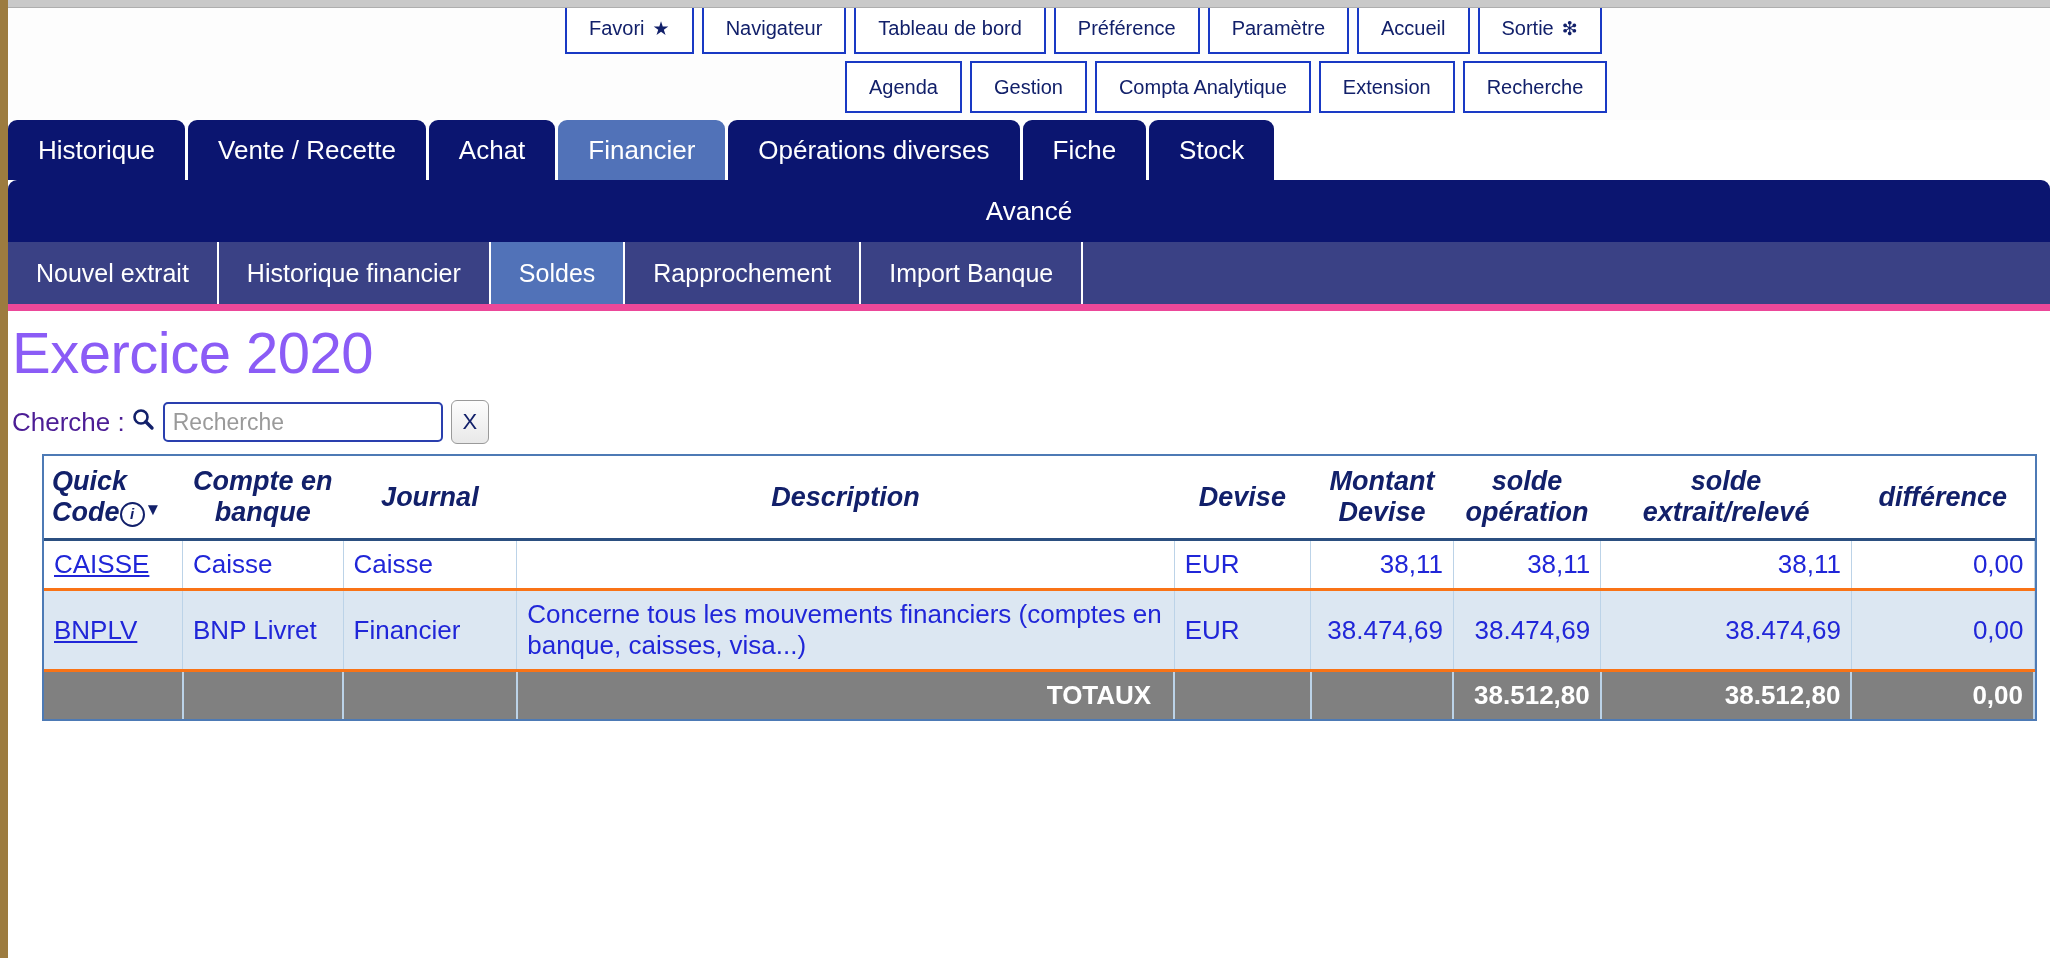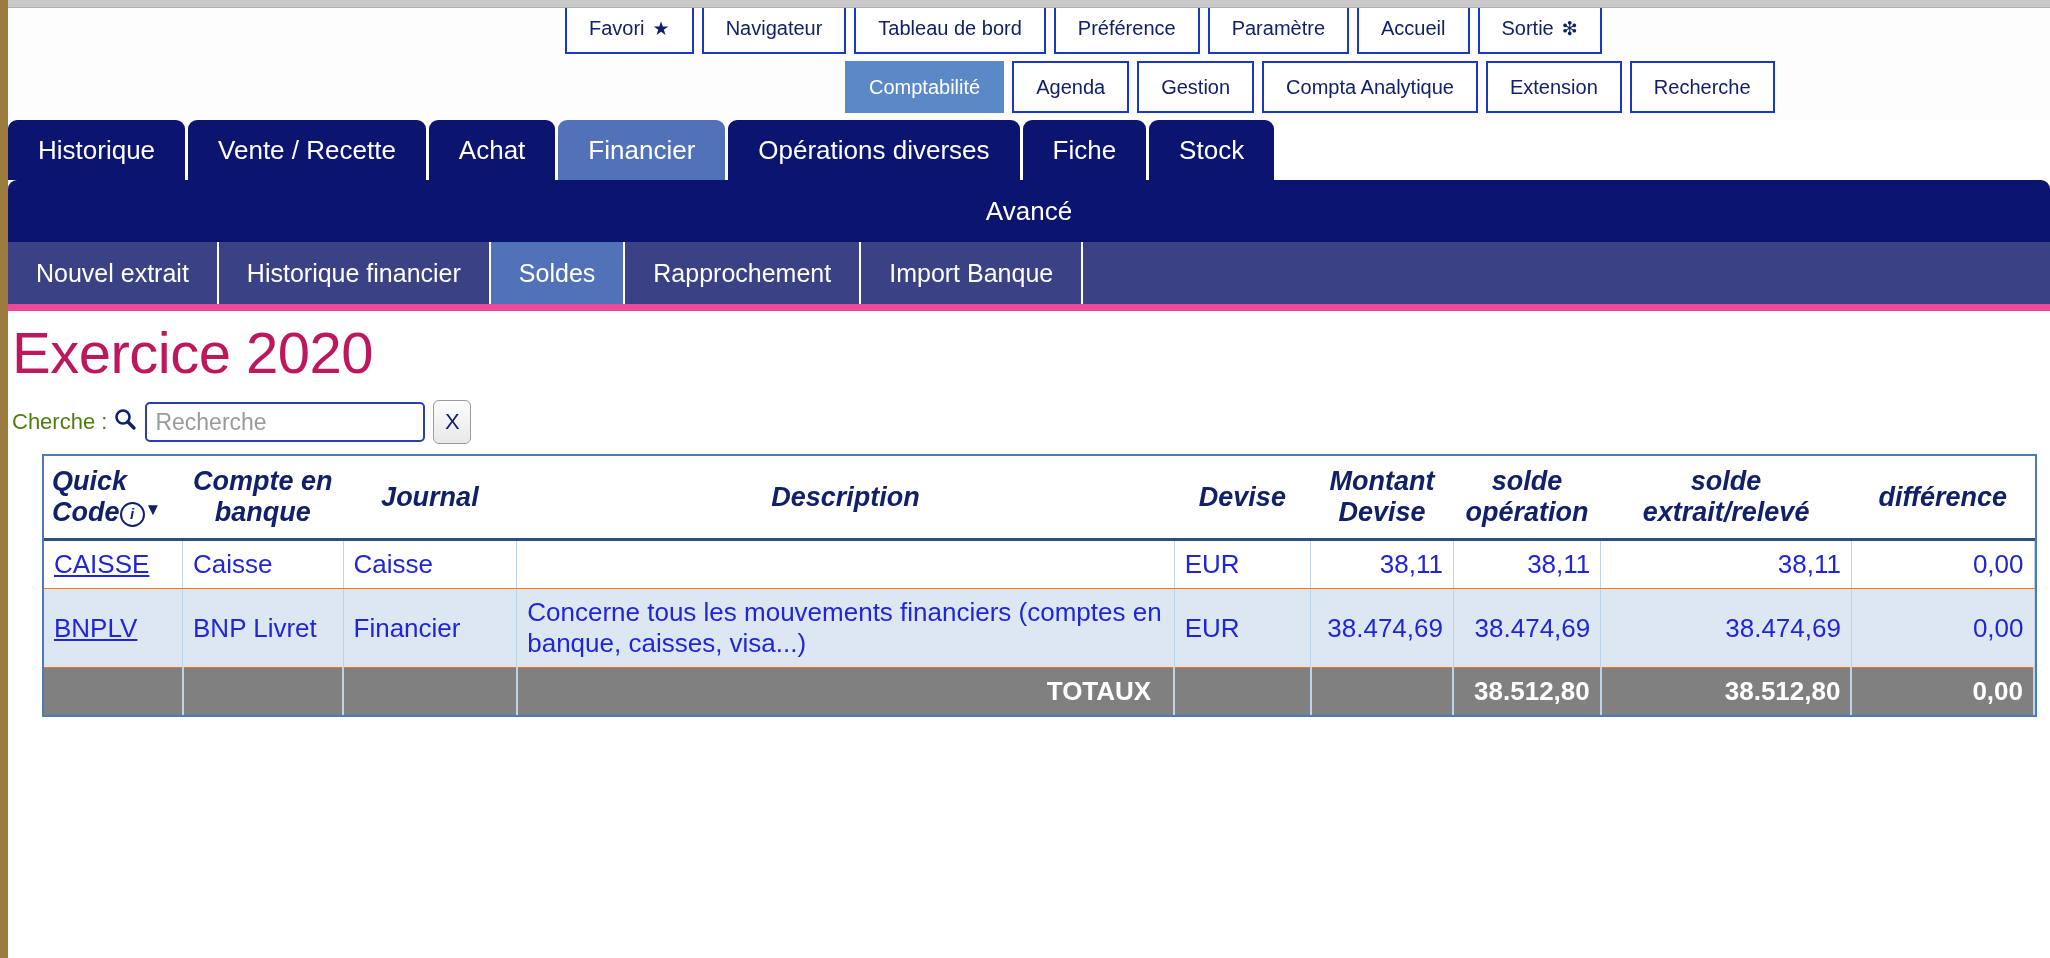--- a/index.html
+++ b/index.html
@@ -135,33 +135,33 @@
   .subnav-spacer { flex: 1; background: #3a4185; }
 
   
   .page {
     margin-left: 8px;
     background: #ffffff;
     padding: 0;
   }
   .page-title {
     font-size: 58px;
-    color: #be185d;
+    color: #8b5cf6;
     margin: 8px 0 6px 4px;
     font-weight: normal;
     letter-spacing: -0.5px;
   }
 
   .searchbar {
     display: flex;
     align-items: center;
     gap: 8px;
     margin: 14px 0 10px 4px;
   }
-  .searchbar .lbl { font-size: 22px; color: #4d7c0f; }
+  .searchbar .lbl { font-size: 26px; color: #4c1d95; }
   .searchbar .mag {
     font-size: 25px;
     color: #12206a;
     margin-left: -2px;
   }
   .search-input {
     width: 280px;
     height: 40px;
     border: 2px solid #2a3fae;
     border-radius: 5px;
@@ -209,21 +209,21 @@
     vertical-align: middle;
     border-bottom: 3px solid #2b4f80;
     text-align: center;
   }
   table.soldes th.qc { text-align: left; }
   table.soldes td {
     font-size: 26px;
     color: #2026d8;
     padding: 8px 10px;
     border-right: 1px solid #bcd3e8;
-    border-bottom: 1px solid #f97316;
+    border-bottom: 3px solid #f97316;
     vertical-align: middle;
   }
   table.soldes td.num { text-align: right; }
   table.soldes tr.alt td { background: #dce7f2; }
   table.soldes td a {
     color: #2026d8;
     text-decoration: underline;
   }
   table.soldes tr.totaux td {
     background: #808080;
@@ -286,23 +286,20 @@
     <div class="menu-btn">
       <span>Accueil</span>
     </div>
     <div class="menu-btn">
       <span>Sortie</span>
       <span class="glyph">❇</span>
     </div>
   </div>
 
   <div class="topmenu-row row2">
-    <div class="menu-btn sel">
-      <span>Comptabilité</span>
-    </div>
     <div class="menu-btn">
       <span>Agenda</span>
     </div>
     <div class="menu-btn">
       <span>Gestion</span>
     </div>
     <div class="menu-btn">
       <span>Compta Analytique</span>
     </div>
     <div class="menu-btn">

